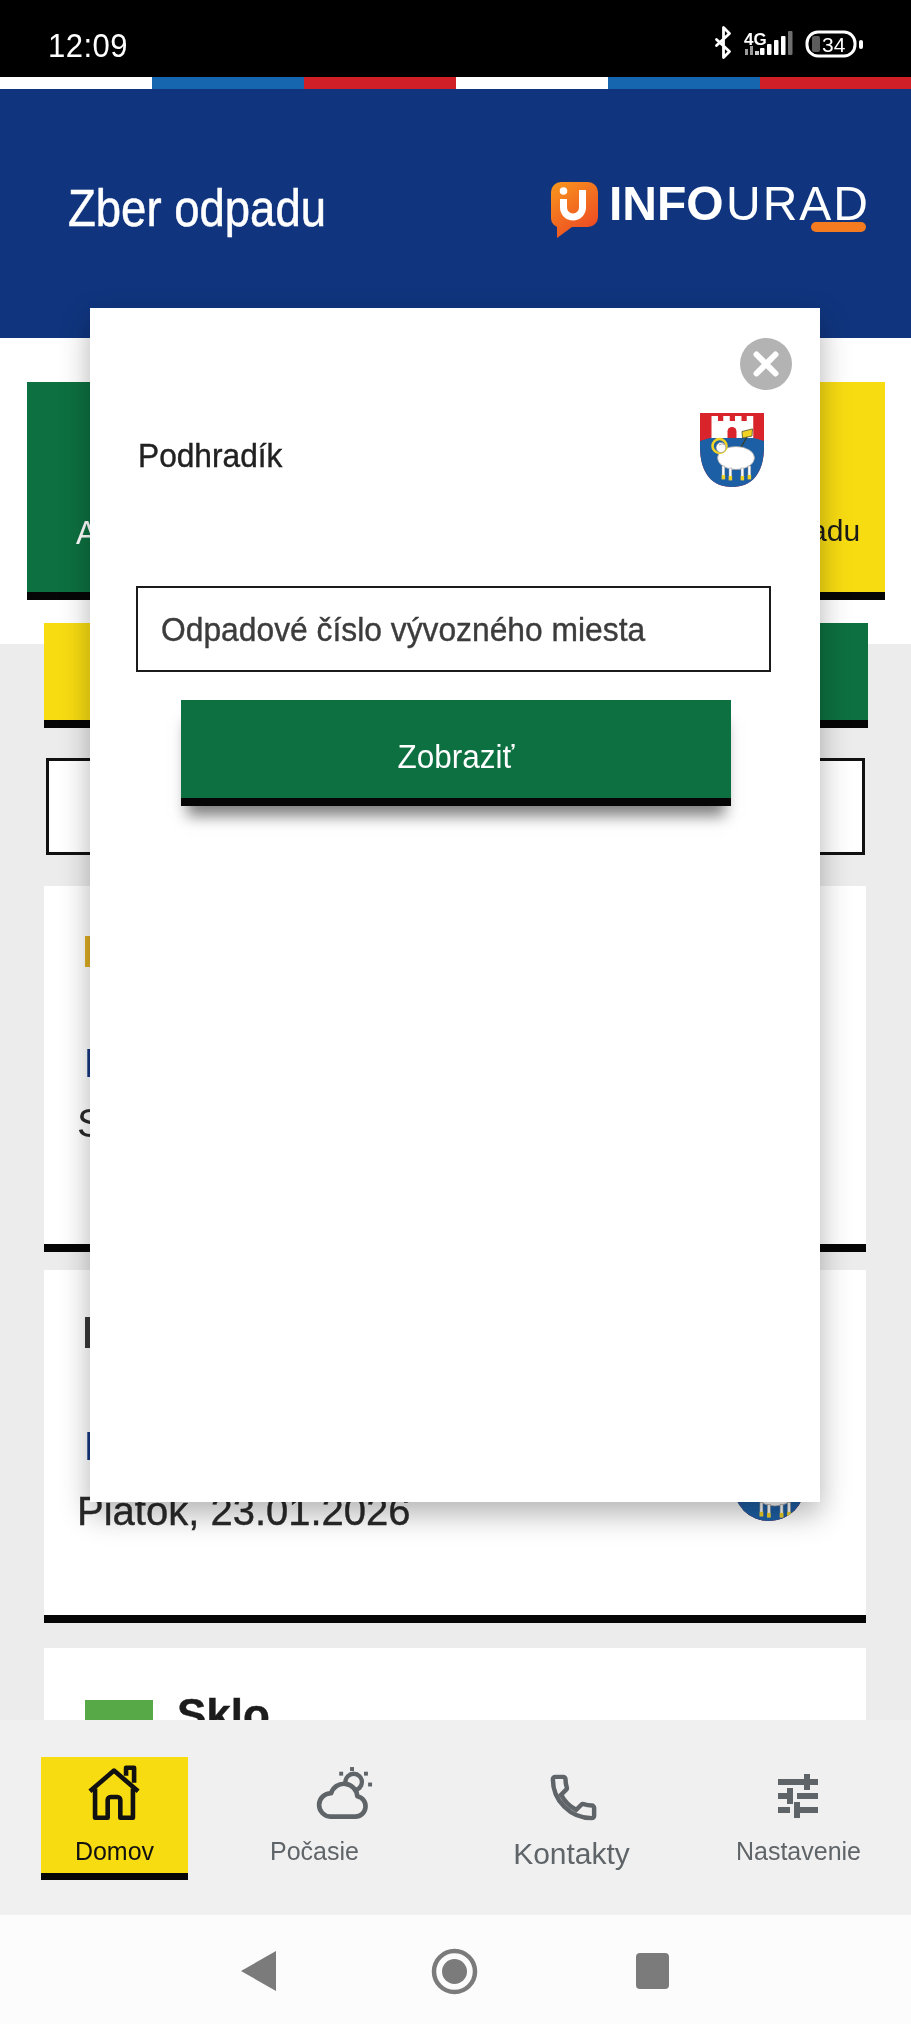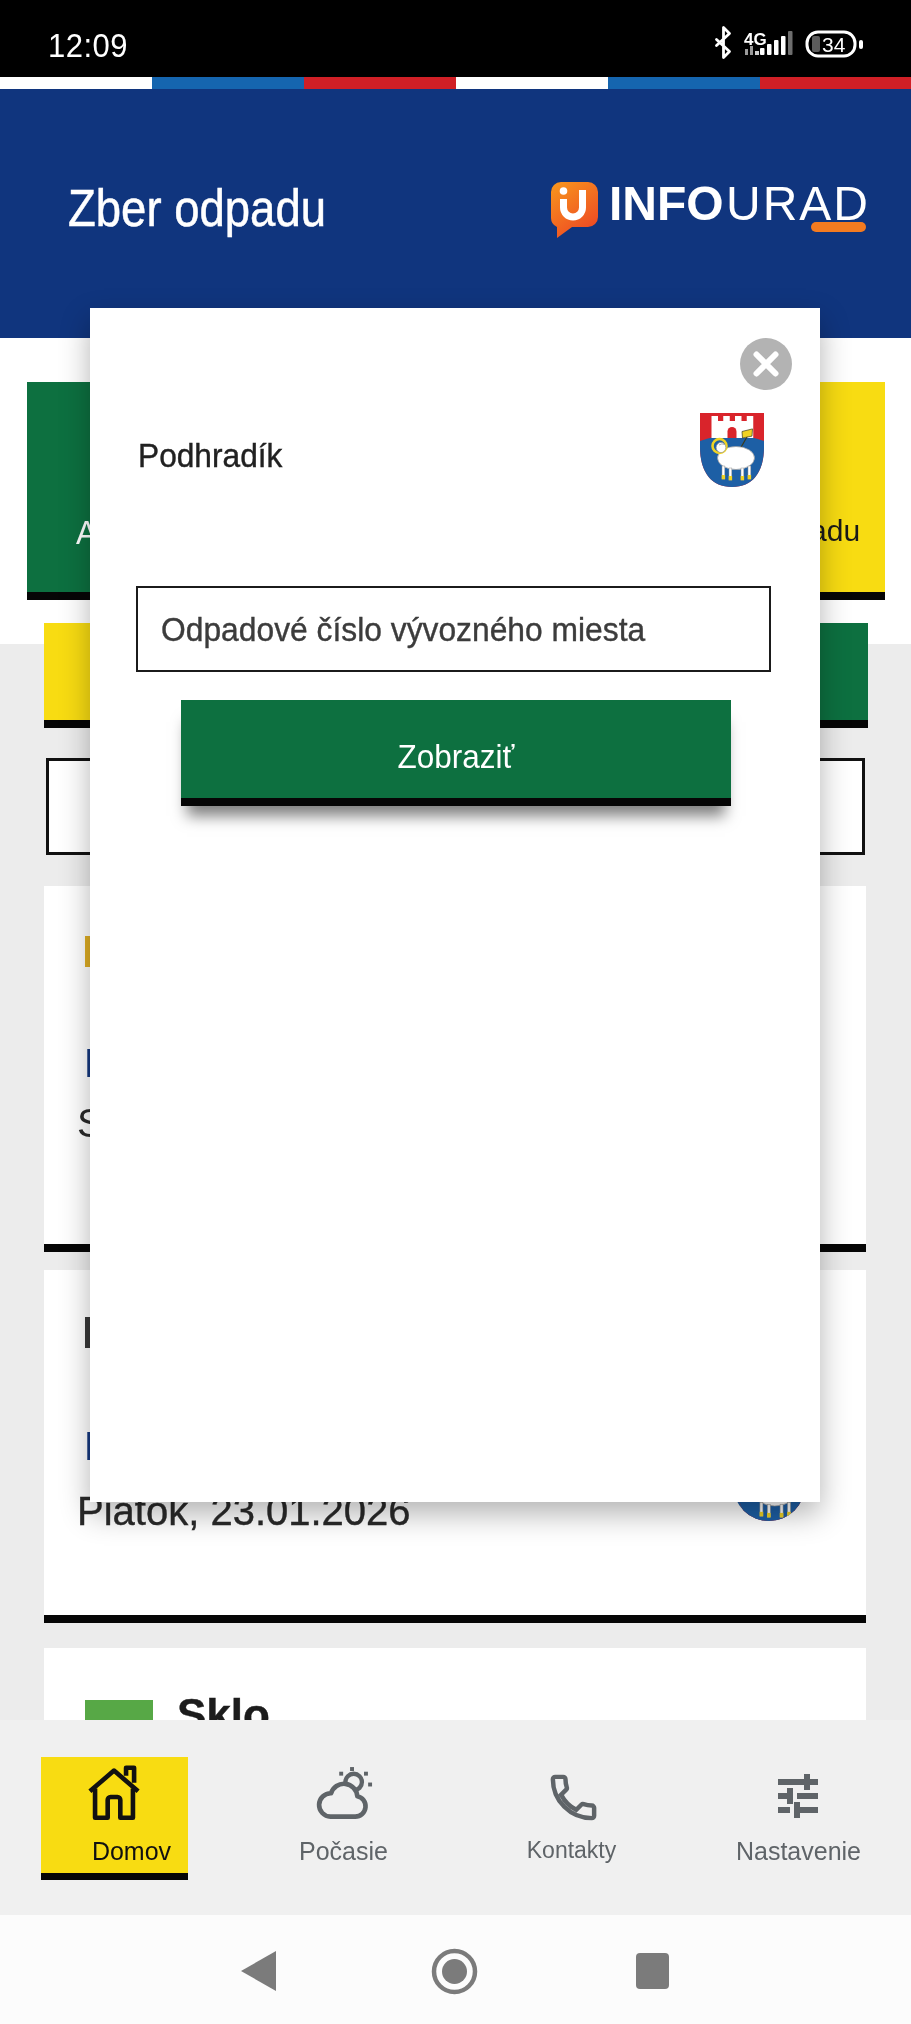--- a/index.html
+++ b/index.html
@@ -164,40 +164,40 @@
 <div class="abs" style="left:41px;top:1757px;width:147px;height:116px;background:#f8dc12;border-bottom:7px solid #060606;"></div>
 
 <svg class="abs" style="left:83px;top:1762px;" width="62" height="62" viewBox="0 0 54 54">
   <g stroke="#111" stroke-width="4" fill="none" stroke-linejoin="round">
     <path d="M6,25.5 L27,7.5 L48,25.5"></path>
     <path d="M37.5,12 v-7 h7 v13"></path>
     <path d="M10.5,23 V48.5 H21.5 V33 a2.5,2.5 0 0 1 2.5,-2.5 h6 a2.5,2.5 0 0 1 2.5,2.5 V48.5 H43.5 V23"></path>
   </g>
 </svg>
 
-<div class="abs" style="left:41px;top:1837px;width:147px;text-align:center;color:#111;font-size:25px;padding-left:17px;">Domov</div>
+<div class="abs" style="left:41px;top:1837px;width:147px;text-align:center;color:#111;font-size:25px;">Domov</div>
 
 <svg class="abs" style="left:316px;top:1765px;" width="64" height="64" viewBox="0 0 62 62">
   <g fill="#5f6468">
     <rect x="33" y="2" width="3.8" height="3.8"></rect>
     <rect x="22.5" y="6.5" width="3.8" height="3.8"></rect>
     <rect x="46.5" y="6.5" width="3.8" height="3.8"></rect>
     <rect x="50.5" y="17" width="3.8" height="3.8"></rect>
   </g>
   <circle cx="36.5" cy="16.5" r="8" stroke="#5f6468" stroke-width="4.2" fill="none"></circle>
   <path d="M14,50 h24 a10,10 0 0 0 2,-19.8 a13,13 0 0 0 -25.4,-2.8 a10,10 0 0 0 -0.6,22.6 z" fill="#f0f0f0" stroke="#5f6468" stroke-width="4.5" stroke-linejoin="round"></path>
 </svg>
 
-<div class="abs" style="left:270px;top:1837px;width:147px;text-align:center;color:#5f6468;font-size:25px;">Počasie</div>
+<div class="abs" style="left:270px;top:1837px;width:147px;text-align:left;color:#5f6468;font-size:25px;">Počasie</div>
 
 <svg class="abs" style="left:546px;top:1770px;" width="55" height="55" viewBox="0 0 24 24">
   <path d="M6.62 10.79c1.44 2.83 3.76 5.14 6.59 6.59l2.2-2.2c.27-.27.67-.36 1.02-.24 1.12.37 2.33.57 3.57.57.55 0 1 .45 1 1V20c0 .55-.45 1-1 1-9.39 0-17-7.61-17-17 0-.55.45-1 1-1h3.5c.55 0 1 .45 1 1 0 1.25.2 2.45.57 3.57.11.35.03.74-.25 1.02l-2.2 2.2z" fill="none" stroke="#5f6468" stroke-width="1.95"></path>
 </svg>
 
-<div class="abs" style="left:498px;top:1837px;width:147px;text-align:center;color:#5f6468;font-size:23px;">Kontakty</div>
+<div class="abs" style="left:498px;top:1837px;width:147px;text-align:center;color:#5f6468;font-size:30px;">Kontakty</div>
 
 <svg class="abs" style="left:776px;top:1774px;" width="44" height="44" viewBox="0 0 44 44">
   <g fill="#5f6468">
     <rect x="2" y="5" width="26" height="6"></rect>
     <rect x="28" y="0" width="6" height="16"></rect>
     <rect x="34" y="5" width="8" height="6"></rect>
     <rect x="2" y="19" width="9" height="6"></rect>
     <rect x="11" y="14" width="6" height="16"></rect>
     <rect x="21" y="19" width="21" height="6"></rect>
     <rect x="2" y="33" width="12" height="6"></rect>

